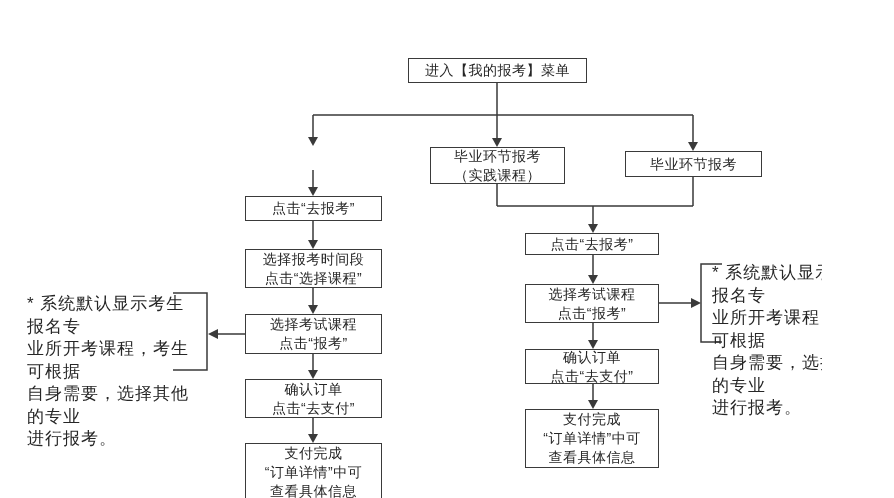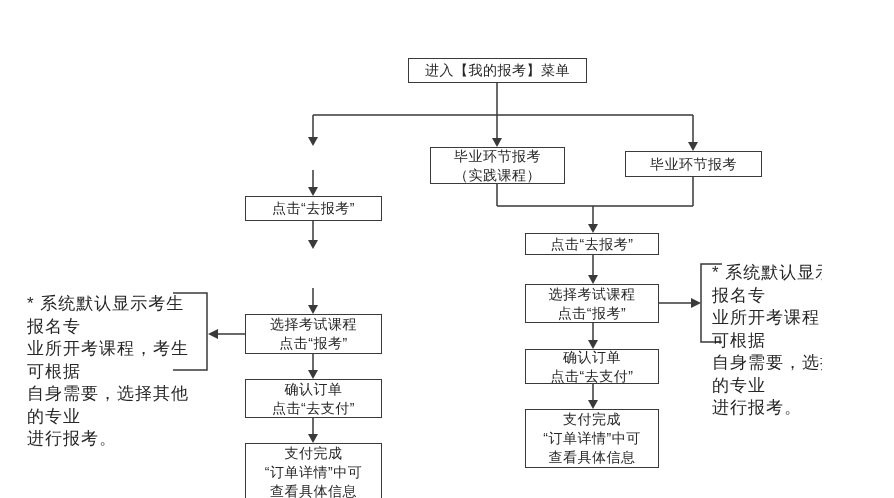--- a/index.html
+++ b/index.html
@@ -80,20 +80,22 @@
       <polygon points="588,304 598,304 593,313"></polygon>
       <polygon points="588,364 598,364 593,373"></polygon>
       <polygon points="218,293 218,303 208,298"></polygon>
       <polygon points="691,262 691,272 701,267"></polygon>
     </g>
   </svg>
 
   <div class="node" style="left:408px;top:22px;width:179px;height:25px">进入【我的报考】菜单</div>
 
   <div class="node" style="left:245px;top:160px;width:137px;height:25px">点击“去报考”</div>
+  <div class="node" style="left:245px;top:213px;width:137px;height:39px">选择报考时间段
+点击“选择课程”</div>
   <div class="node" style="left:245px;top:278px;width:137px;height:40px">选择考试课程
 点击“报考”</div>
   <div class="node" style="left:245px;top:343px;width:137px;height:39px">确认订单
 点击“去支付”</div>
   <div class="node" style="left:245px;top:407px;width:137px;height:58px">支付完成
 “订单详情”中可
 查看具体信息</div>
 
   <div class="node" style="left:430px;top:111px;width:135px;height:37px">毕业环节报考
 （实践课程）</div>

